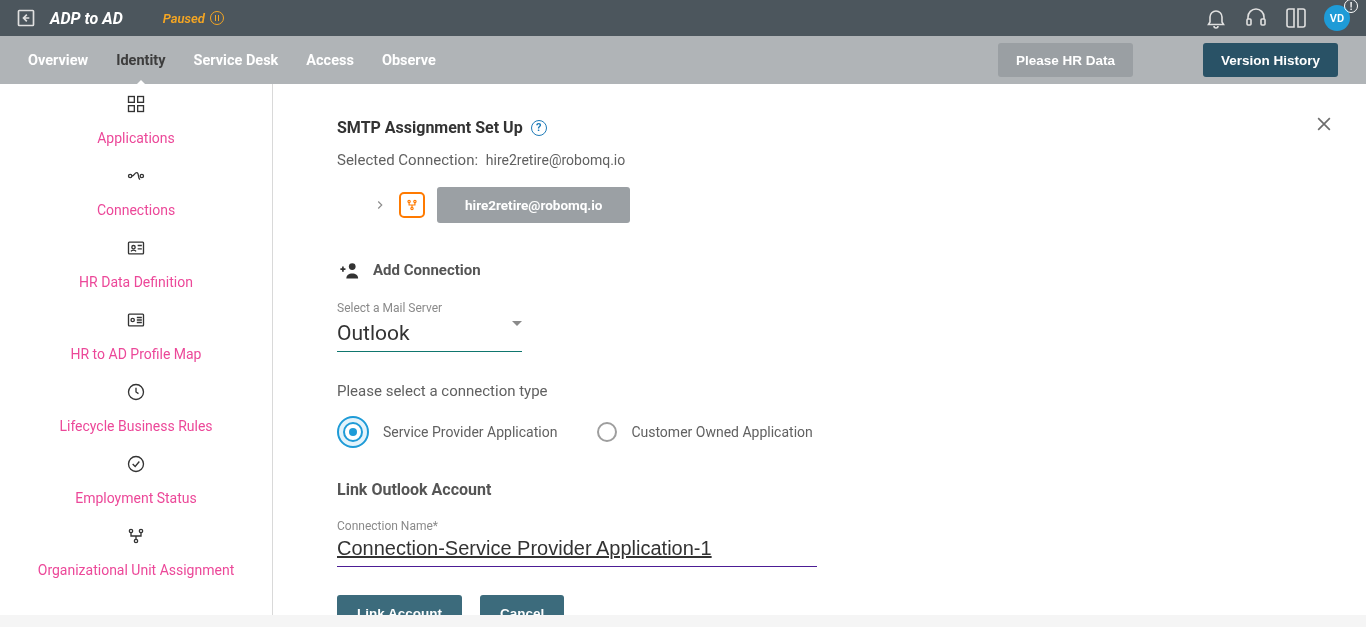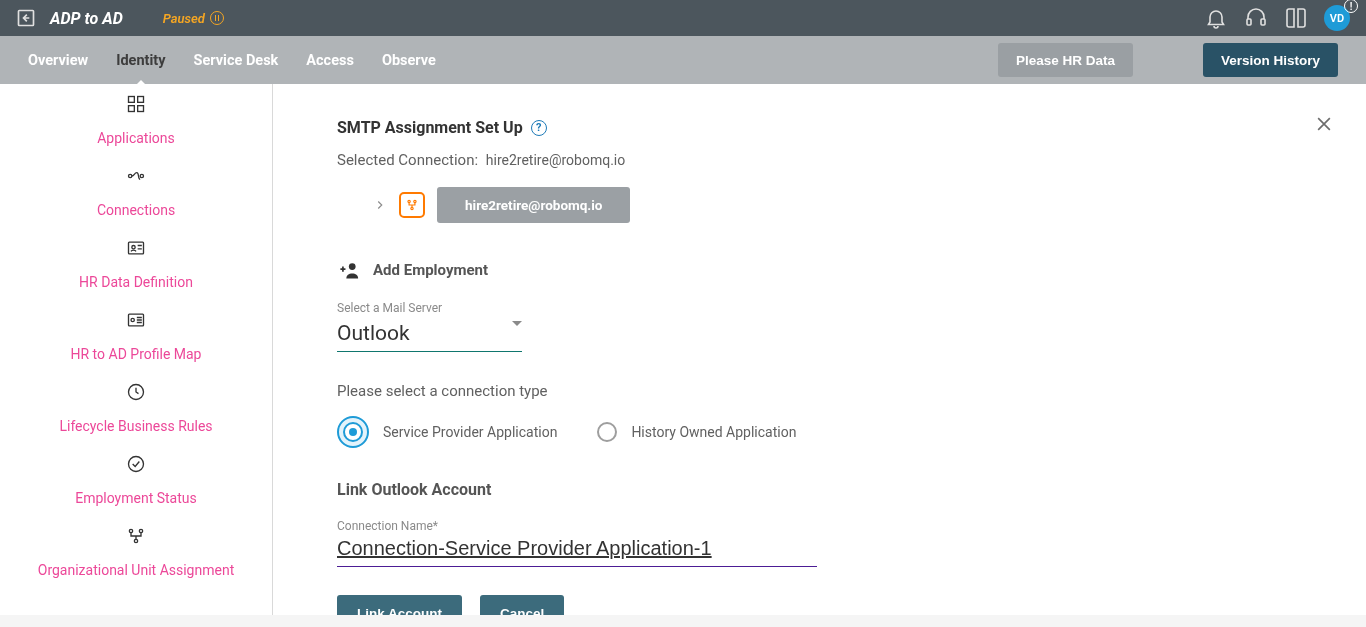--- a/index.html
+++ b/index.html
@@ -281,39 +281,39 @@
       </span>
       <div class="chip">hire2retire@robomq.io</div>
     </div>
 
     <div class="add-row">
       <svg class="aicon" viewBox="0 0 26 20" fill="#333">
           <path d="M4 8h2V6h2v2h2v2H8v2H6v-2H4V8z"></path>
           <circle cx="18" cy="6" r="4"></circle>
           <path d="M11 20c0-4 3-6 7-6s7 2 7 6H11z"></path>
         </svg>
-      <span>Add Employment</span>
+      <span>Add Connection</span>
     </div>
 
     <div class="field-label">Select a Mail Server</div>
     <div class="select-box">
       <span>Outlook</span>
       <span class="caret"></span>
     </div>
 
     <div class="subtitle">Please select a connection type</div>
 
     <div class="radio-row">
       <div class="radio-opt selected">
         <span class="radio-outer"></span>
         <span>Service Provider Application</span>
       </div>
       <div class="radio-opt">
         <span class="radio-outer"></span>
-        <span>History Owned Application</span>
+        <span>Customer Owned Application</span>
       </div>
     </div>
 
     <div class="section-title">Link Outlook Account</div>
 
     <div class="input-label">Connection Name*</div>
     <input class="text-input" value="Connection-Service Provider Application-1" style="">
 
     <div class="btn-row">
       <button class="btn2">Link Account</button>

